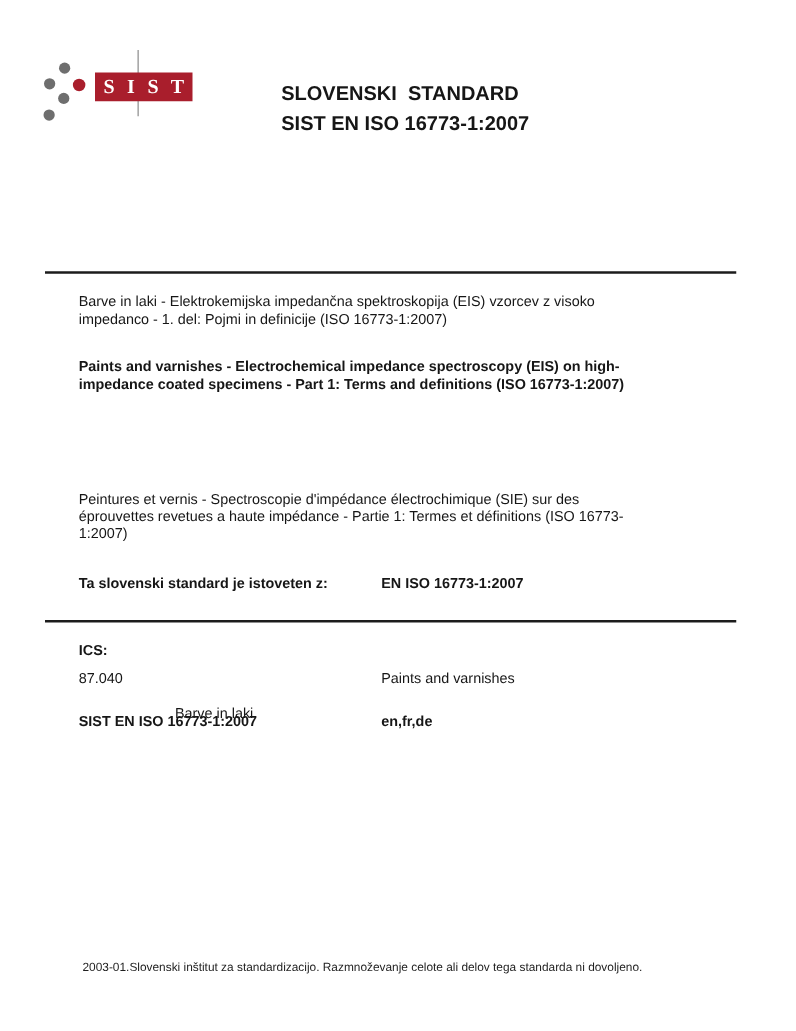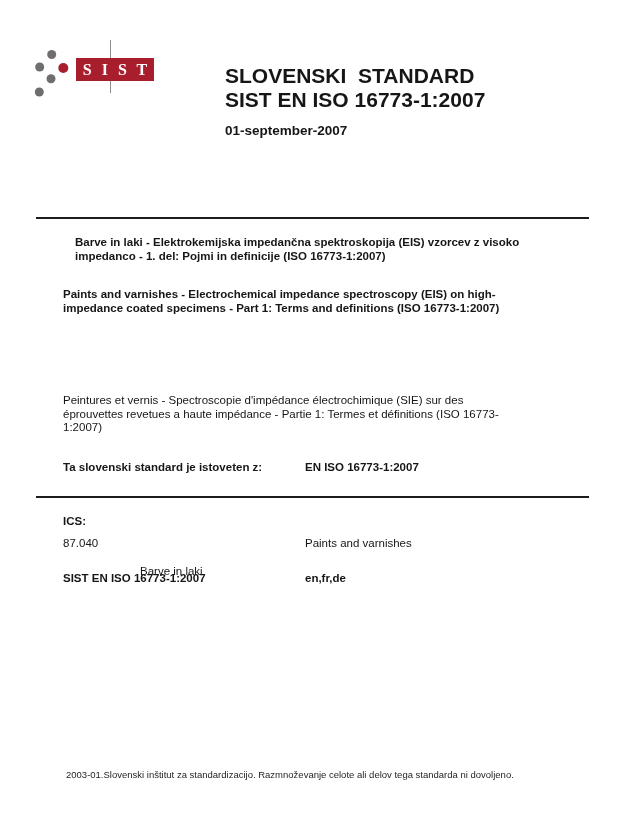--- a/index.html
+++ b/index.html
@@ -18,34 +18,34 @@
   .logo-box{
     position:absolute;left:76px;top:58px;width:78px;height:23px;
     background:#A91E2C;display:flex;align-items:center;justify-content:center;
     font-family:"Liberation Serif","DejaVu Serif",serif;
     font-size:16px;font-weight:bold;color:#ffffff;letter-spacing:3px;
     padding-left:3px;box-sizing:border-box;white-space:pre;
   }
   
   .header{position:absolute;left:225px;top:66px;}
   .header .h-line1,.header .h-line2{
-    font-size:21px;font-weight:bold;line-height:19px;white-space:pre-wrap;
+    font-size:16px;font-weight:bold;line-height:19px;white-space:pre-wrap;
   }
   .header .h-line2{margin-top:5px;}
   .header .h-date{font-size:13.5px;font-weight:bold;line-height:17px;margin-top:13px;}
   
   .rule{position:absolute;left:36px;width:553px;height:2px;background:#1c1c1c;}
   .rule-1{top:217px;}
   .rule-2{top:496px;}
   
   .para{
     position:absolute;left:63px;width:525px;
     font-size:11.5px;line-height:13.5px;white-space:pre-wrap;
   }
-  .para.bold{font-weight:bold;margin-left:12px;}
+  .para.bold{font-weight:normal;}
   .p-sl{top:236px;}
   .p-en{top:288px;font-weight:bold;}
   .p-de{top:344px;}
   .p-fr{top:394px;}
   
   .tabrow{position:absolute;left:63px;width:540px;font-size:11.5px;line-height:14px;}
   .tabrow .col2{position:absolute;left:242px;top:0;}
   .row-equiv{top:460px;font-weight:bold;}
   .ics-label{position:absolute;left:63px;top:514px;font-size:11.5px;font-weight:bold;line-height:14px;}
   .row-ics{top:536px;}
@@ -70,21 +70,20 @@
     <circle cx="18" cy="31.7" r="4.5" fill="#6E6E6E"></circle>
     <circle cx="6.3" cy="45" r="4.5" fill="#6E6E6E"></circle>
   </svg>
   <div class="logo-box">
     <span>S I S T</span>
   </div>
 
   <div class="header">
     <div class="h-line1">SLOVENSKI  STANDARD</div>
     <div class="h-line2">SIST EN ISO 16773-1:2007</div>
-    <div class="h-date">01-september-2007</div>
   </div>
 
   <div class="rule rule-1"></div>
 
   <div class="para bold p-sl">Barve in laki - Elektrokemijska impedančna spektroskopija (EIS) vzorcev z visoko
 impedanco - 1. del: Pojmi in definicije (ISO 16773-1:2007)</div>
   <div class="para p-en">Paints and varnishes - Electrochemical impedance spectroscopy (EIS) on high-
 impedance coated specimens - Part 1: Terms and definitions (ISO 16773-1:2007)</div>
   <div class="para p-fr">Peintures et vernis - Spectroscopie d'impédance électrochimique (SIE) sur des
 éprouvettes revetues a haute impédance - Partie 1: Termes et définitions (ISO 16773-

